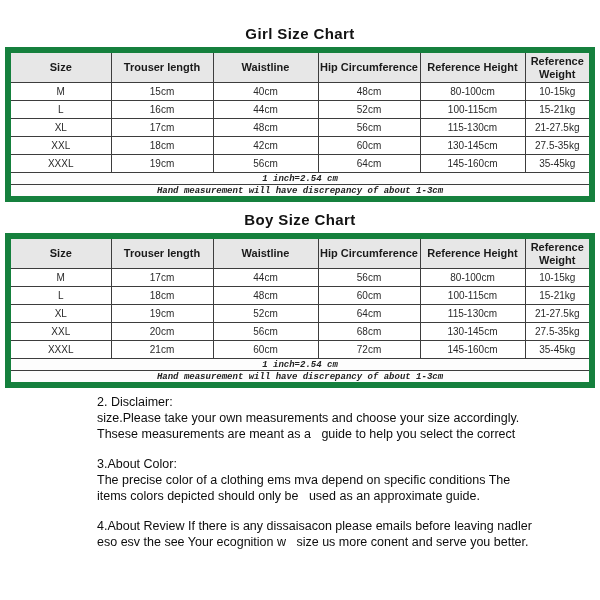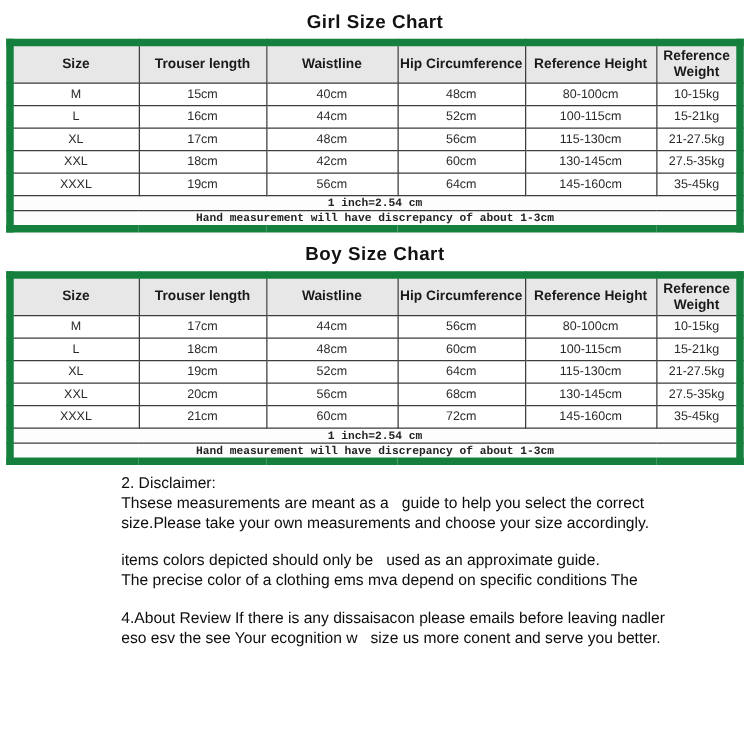--- a/index.html
+++ b/index.html
@@ -13,21 +13,21 @@
   .page { position: relative; width: 600px; height: 600px; background: #ffffff; }
 
   .chart-title {
     margin: 0; padding: 0;
     text-align: center;
     font-size: 15px; line-height: 18px;
     font-weight: bold;
     color: #121212;
     letter-spacing: 0.4px;
   }
-  .title-girl { padding-top: 9px; }
+  .title-girl { padding-top: 25px; }
   .title-boy  { margin-top: 9px; text-align: center; }
 
   table.size-table {
     border-collapse: collapse;
     table-layout: fixed;
     width: 584px;
     margin: 4px auto 0 auto;
     border: 6px solid #15803d;
   }
   table.size-table th, table.size-table td {
@@ -52,20 +52,21 @@
     background: #ffffff;
   }
   table.size-table tr.foot-row td {
     height: 11px;
     font-family: "Liberation Mono", monospace;
     font-size: 9px;
     font-weight: bold;
     color: #222222;
     letter-spacing: 0px;
     background: #fdfdfd;
+    font-style: italic;
   }
 
   .notes {
     margin: 6px 0 0 97px;
     width: 478px;
     font-size: 12.5px;
     line-height: 16px;
     color: #0d0d0d;
   }
   .note-para { margin: 0; }
@@ -215,26 +216,27 @@
       </tr>
       <tr class="foot-row">
         <td colspan="6">Hand measurement will have discrepancy of about 1-3cm</td>
       </tr>
     </tbody>
   </table>
 
   <div class="notes">
     <div class="note-para">
       <div class="note-line">2. Disclaimer:</div>
+      <div class="note-line">size.Please take your own measurements and choose your size accordingly.</div>
       <div class="note-line">Thsese measurements are meant as a   guide to help you select the correct</div>
-      <div class="note-line">size.Please take your own measurements and choose your size accordingly.</div>
     </div>
     <div class="note-para">
+      <div class="note-line">3.About Color:</div>
+      <div class="note-line">The precise color of a clothing ems mva depend on specific conditions The</div>
       <div class="note-line">items colors depicted should only be   used as an approximate guide.</div>
-      <div class="note-line">The precise color of a clothing ems mva depend on specific conditions The</div>
     </div>
     <div class="note-para">
       <div class="note-line">4.About Review If there is any dissaisacon please emails before leaving nadler</div>
       <div class="note-line">eso esv the see Your ecognition w   size us more conent and serve you better.</div>
     </div>
   </div>
 
 </div>
 
 </body></html>

